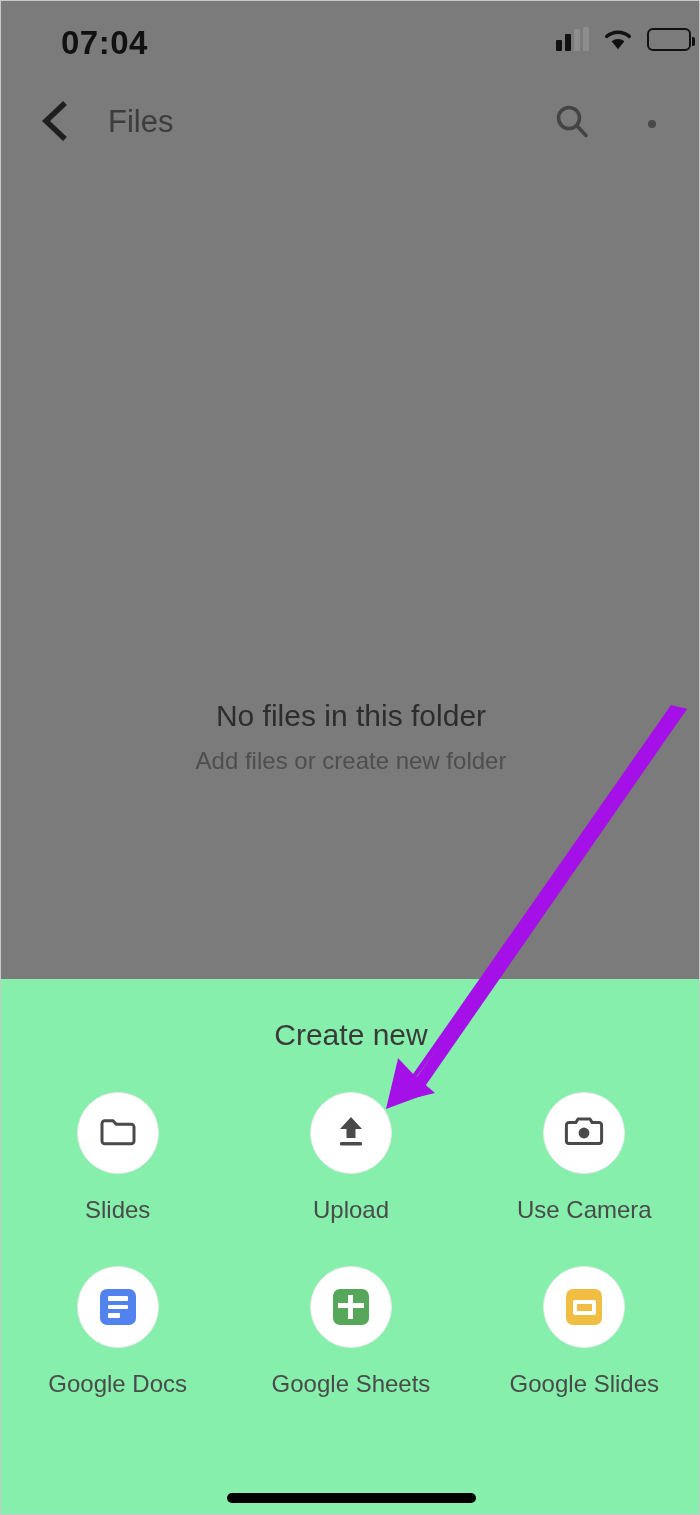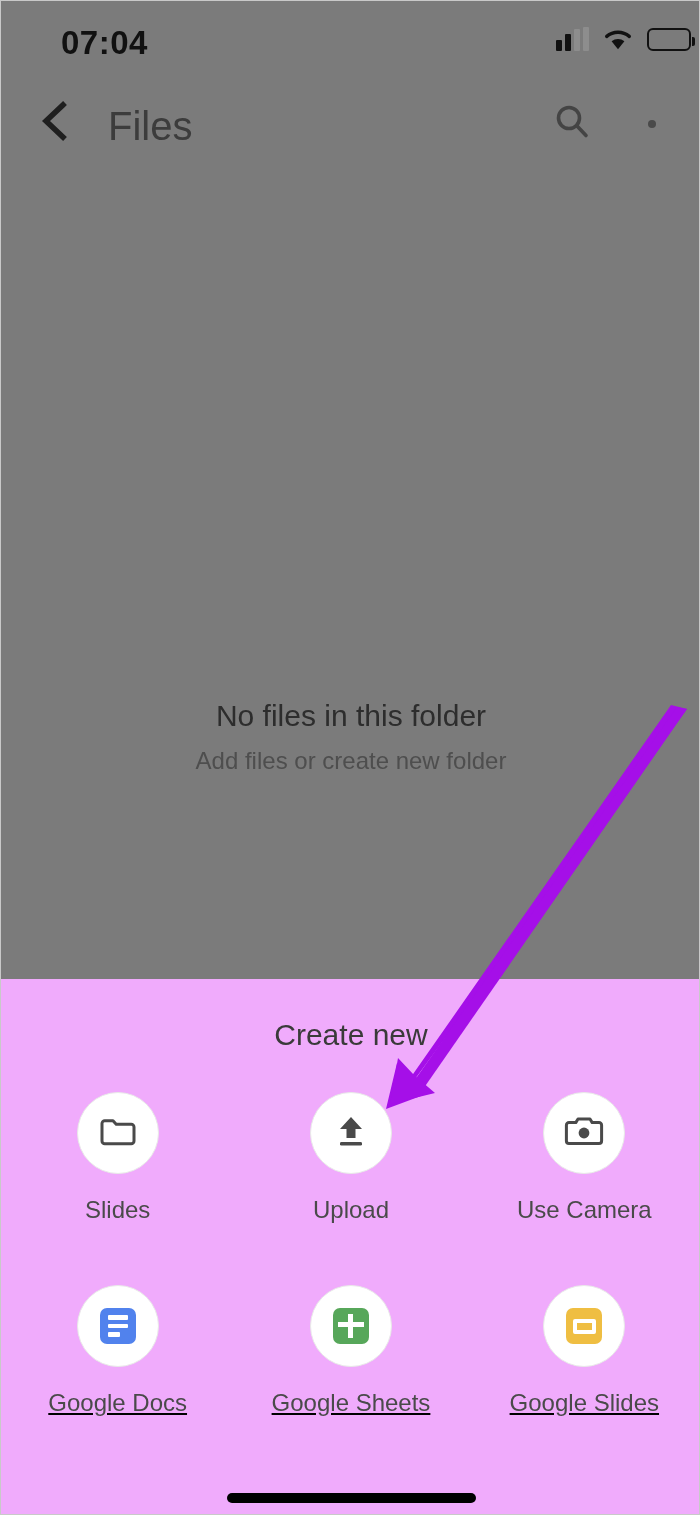--- a/index.html
+++ b/index.html
@@ -65,21 +65,21 @@
     position:absolute; left:0; top:88px;
     width:700px; height:70px;
   }
   #back-btn {
     position:absolute; left:28px; top:8px;
     width:52px; height:52px;
     display:flex; align-items:center; justify-content:center;
   }
   #nav-title {
     position:absolute; left:107px; top:15px;
-    font-size:40px; color:#3c3c3c;
+    font-size:31px; color:#3c3c3c;
   }
   #search-btn {
     position:absolute; left:545px; top:9px;
     width:52px; height:52px;
     display:flex; align-items:center; justify-content:center;
   }
   #more-btn {
     position:absolute; left:625px; top:9px;
     width:52px; height:52px;
     display:flex; align-items:center; justify-content:center;
@@ -95,32 +95,32 @@
     position:absolute; left:0; top:695px;
     width:700px; text-align:center;
   }
   #empty-title { font-size:30px; color:#2d2d2d; line-height:1.3; }
   #empty-sub   { font-size:24px; color:#4e4e4e; margin-top:12px; }
 
   
   #sheet {
     position:absolute; left:0; top:978px;
     width:700px; height:537px;
-    background:#f0abfc;
+    background:#86efac;
   }
   #sheet-title {
     position:absolute; left:0; top:39px; width:700px;
     text-align:center; font-size:30px; color:#3a3a3a;
   }
   .grid-row {
     position:absolute; left:0; width:700px;
     display:flex;
   }
   #row1 { top:113px; }
-  #row2 { top:306px;text-decoration:underline; }
+  #row2 { top:287px; }
   .cell {
     flex:1 1 0;
     display:flex; flex-direction:column;
     align-items:center;
   }
   .circle {
     width:82px; height:82px; border-radius:50%;
     border:1.5px solid #e9e9e9;
     display:flex; align-items:center; justify-content:center;
     background:#fff;

